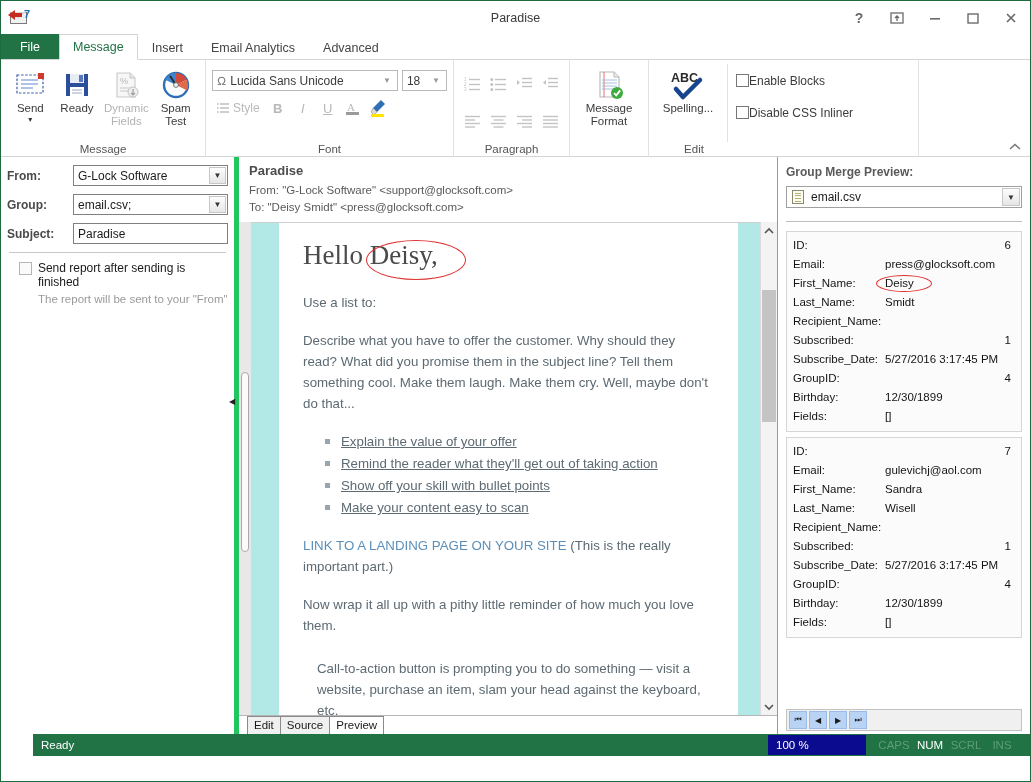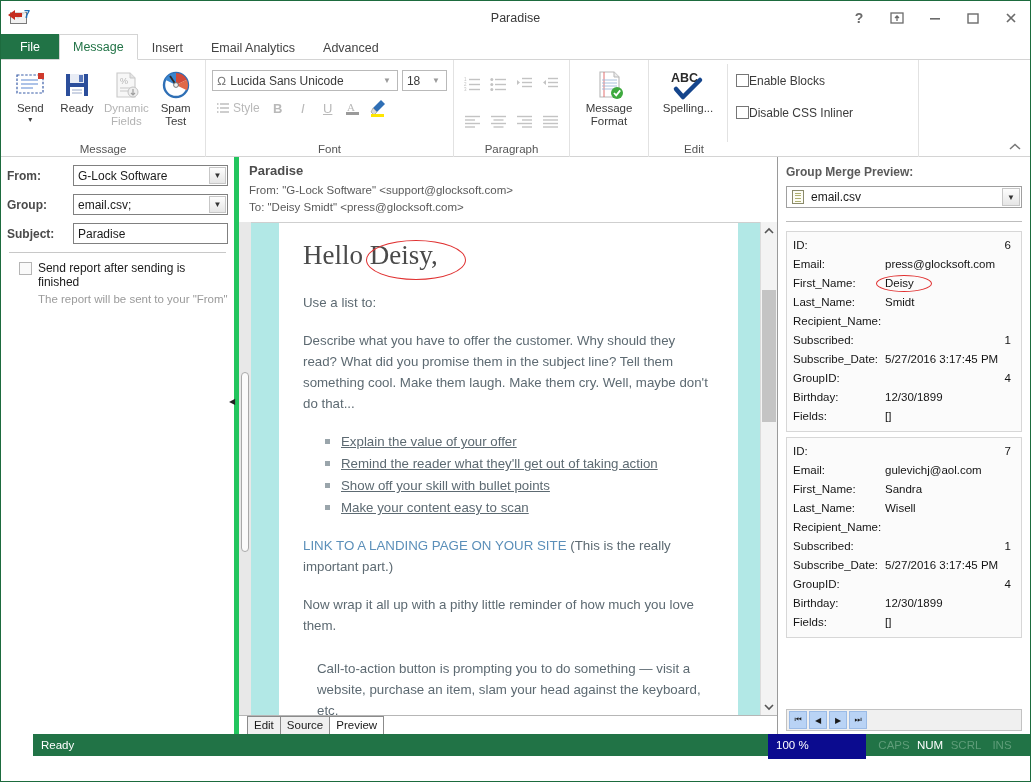--- a/index.html
+++ b/index.html
@@ -452,21 +452,21 @@
     height: 22px;
     background: #217346;
     display:flex; align-items:center;
     color: #ffffff;
     font-size: 11.5px;
     padding-left: 8px;
     margin-left: 32px;
   }
   .sb-ready { flex: 1; }
   .sb-zoom {
-    width: 98px; height: 28px;
+    width: 98px; height: 20px;
     background: #0b0b8f;
     color: #ffffff;
     display:flex; align-items:center;
     padding-left: 8px;
     font-size: 11.5px;
     margin-right: 10px;
   }
   .sb-ind { width: 36px; text-align:center; color:#5f9d79; }
   .sb-ind.on { color:#ffffff; }
   .statusbar-spacer { width: 10px; }

